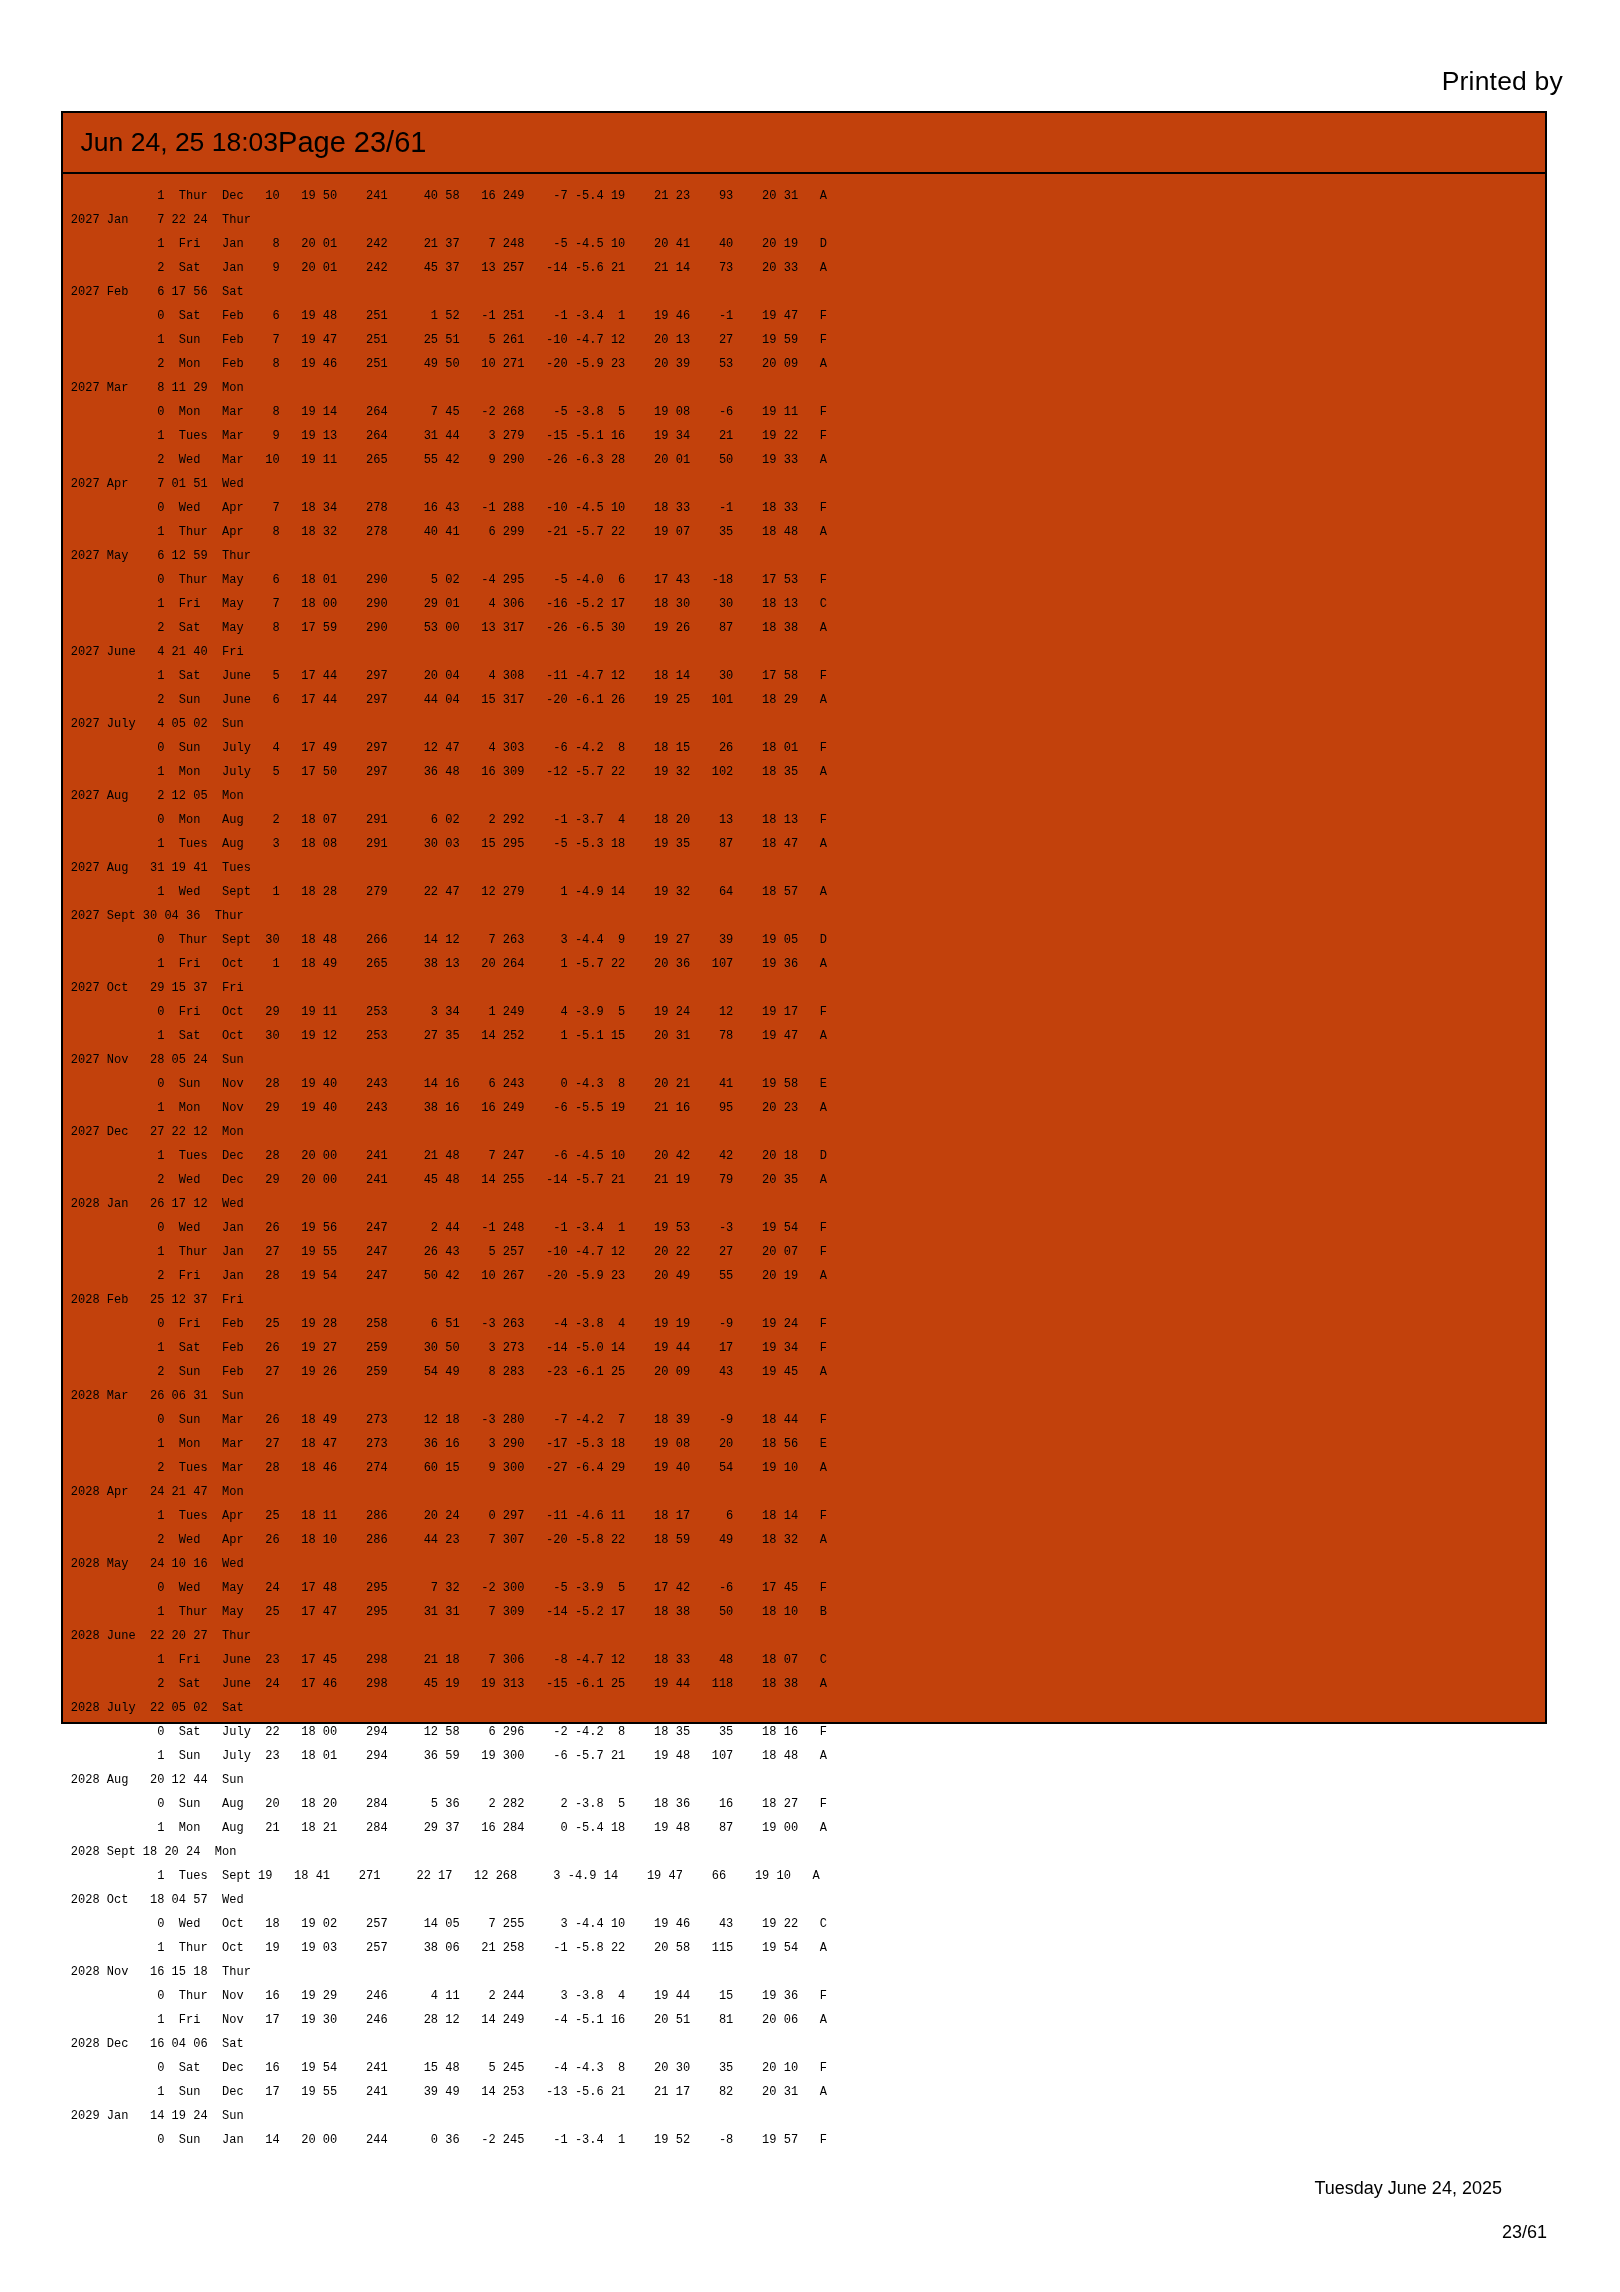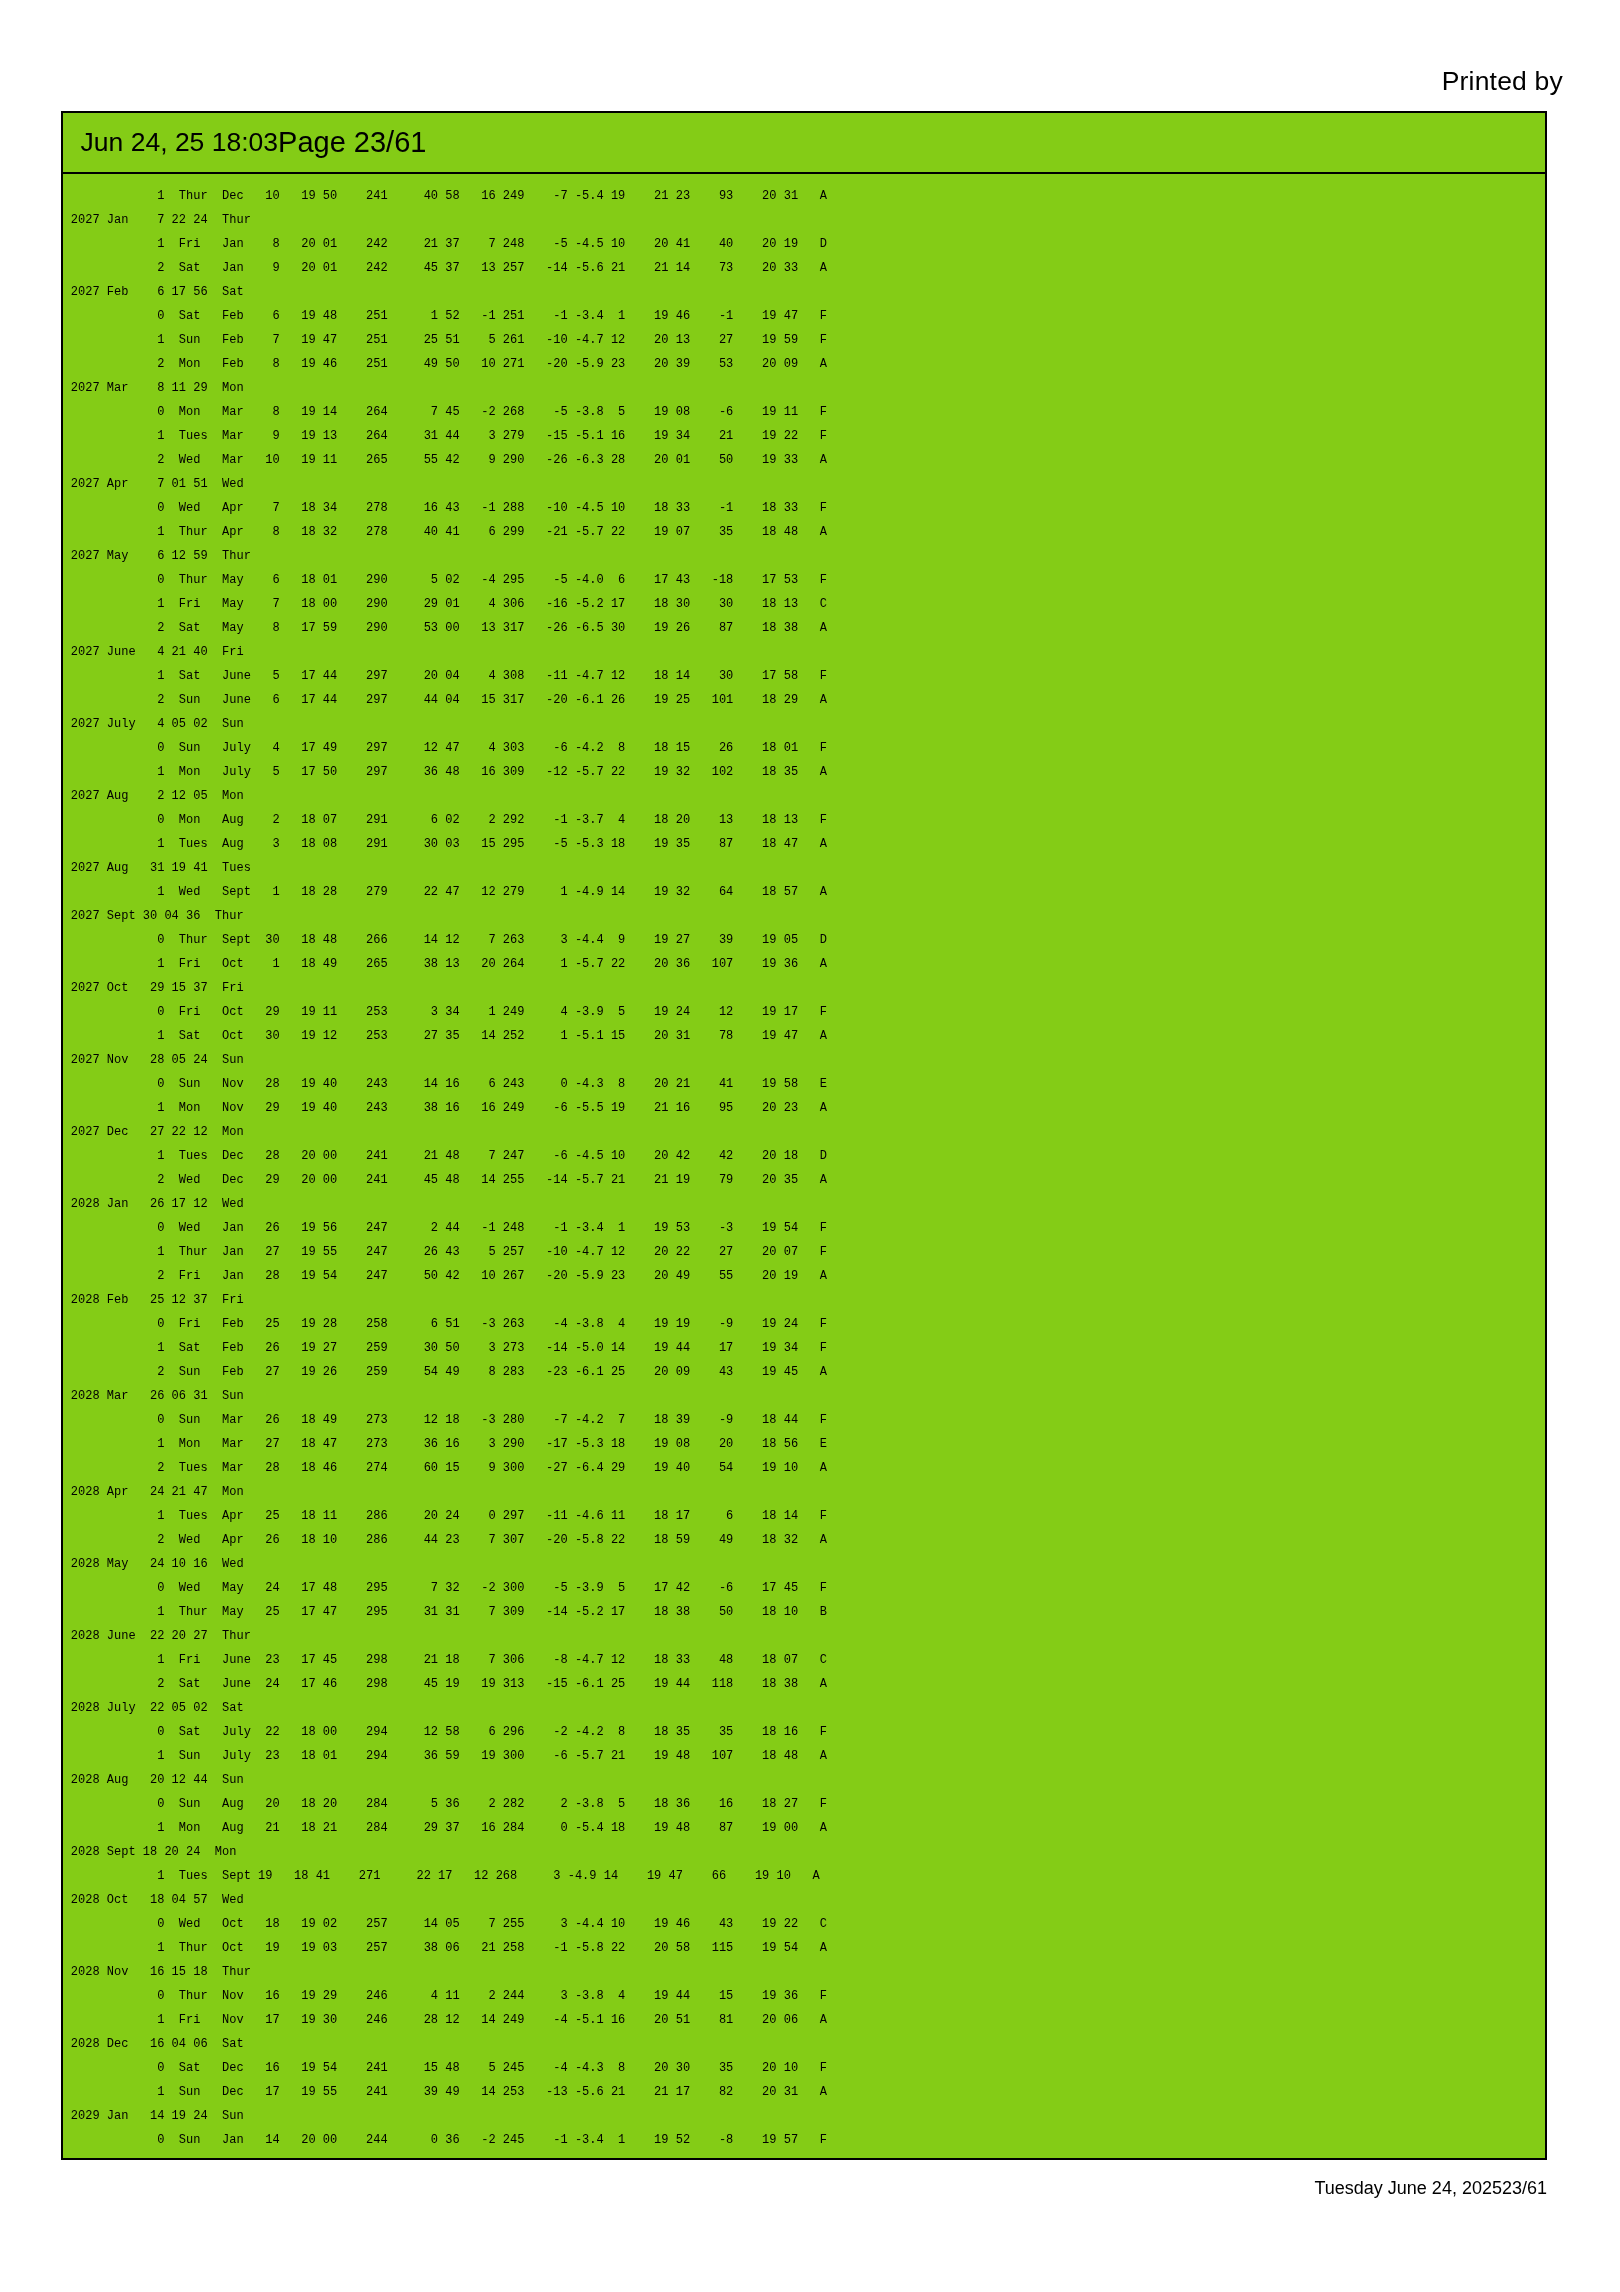--- a/index.html
+++ b/index.html
@@ -28,24 +28,24 @@
     font-size: 26.5px;
     font-family: "Liberation Sans", sans-serif;
     color: #000;
     letter-spacing: 0.2px;
   }
   .frame {
     position: absolute;
     left: 61px;
     top: 111px;
     width: 1486px;
-    height: 2049px;
+    height: 1613px;
     border: 2px solid #000;
     box-sizing: border-box;
-    background: #84cc16;
+    background: #c2410c;
   }
   .header-bar {
     position: relative;
     height: 61px;
     border-bottom: 2px solid #000;
     display: flex;
     align-items: center;
     padding: 0 17.6px;
     box-sizing: border-box;
   }
@@ -79,21 +79,21 @@
   .footer {
     position: absolute;
     left: 61px;
     top: 2178px;
     width: 1486px;
     display: flex;
     justify-content: flex-end;
     font-size: 18px;
   }
   .footer-left { white-space: nowrap; }
-  .footer-right { white-space: nowrap; }
+  .footer-right { white-space: nowrap; margin-top: 44px; }
 </style>
 </head>
 <body>
 
 <div class="page">
 
   <div class="printed-by">Printed by</div>
 
   <div class="frame">
     <div class="header-bar">

